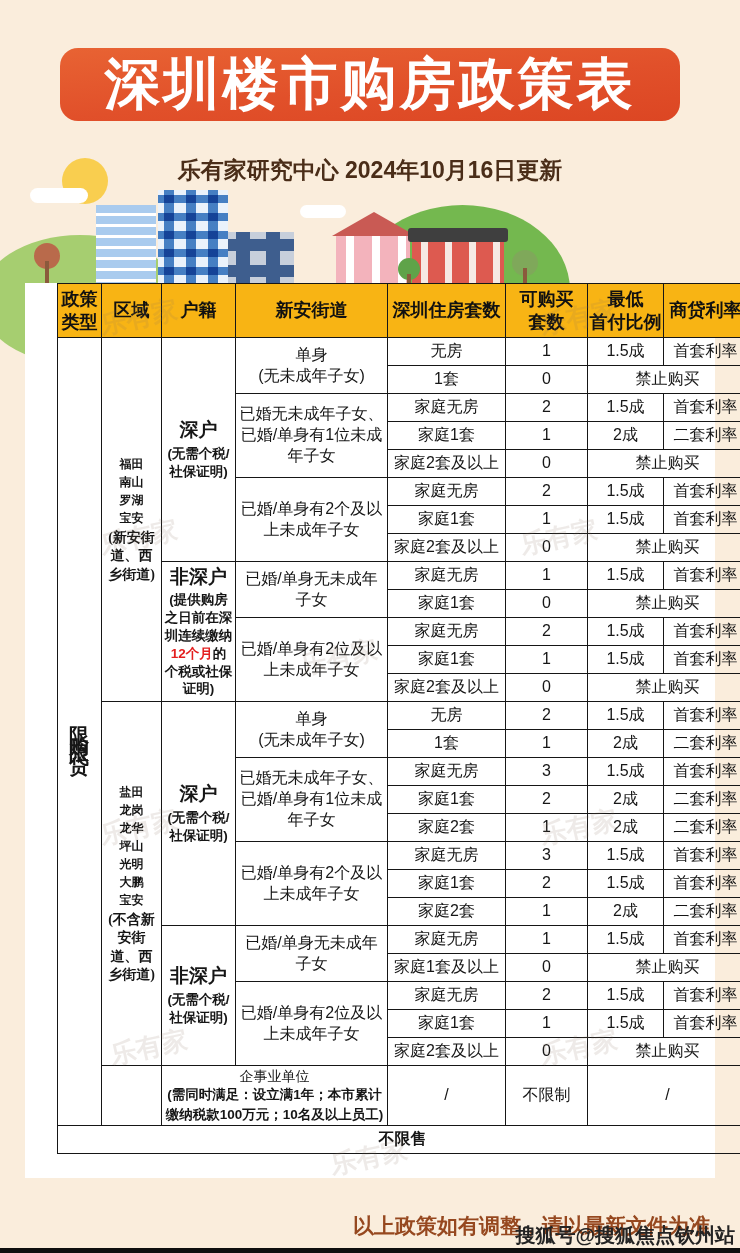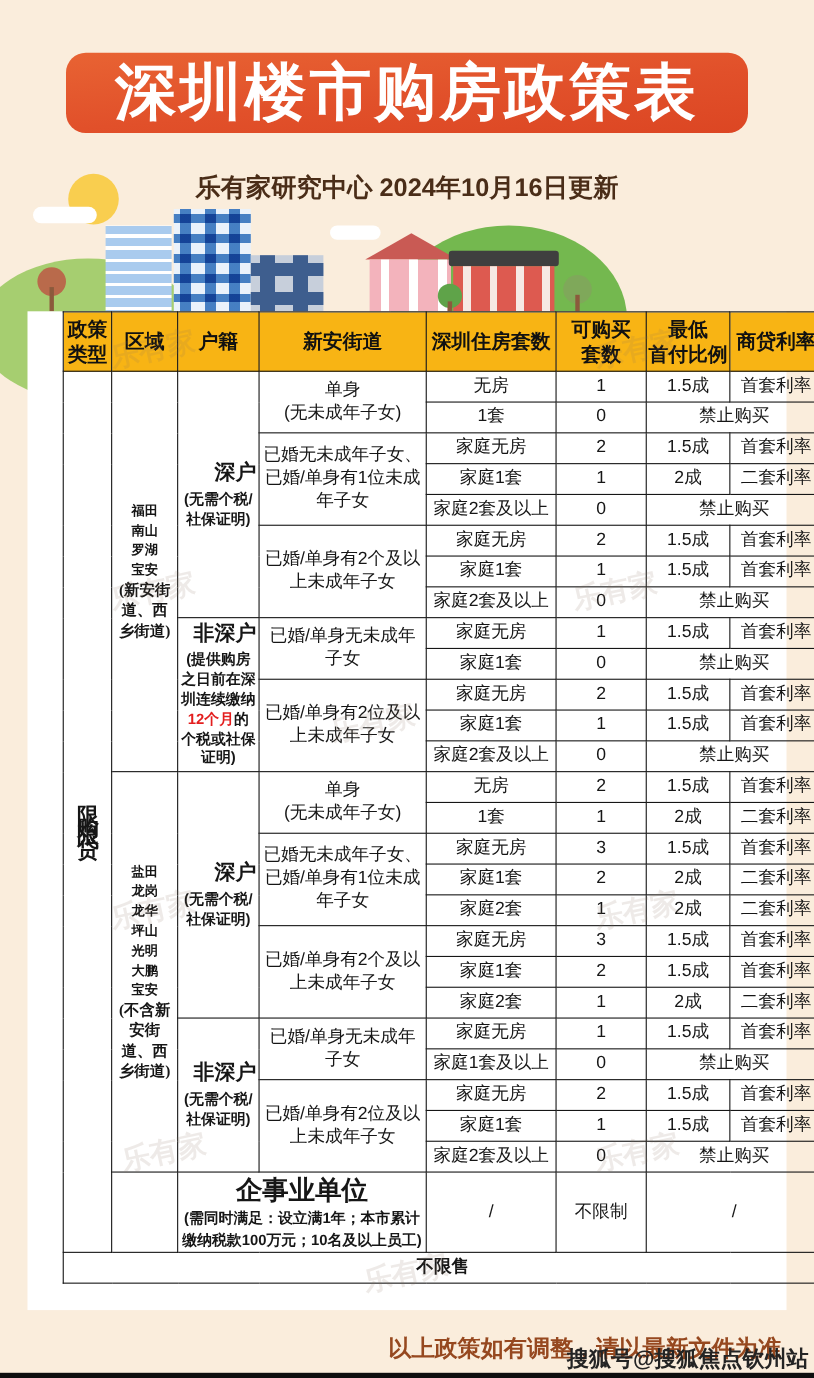--- a/index.html
+++ b/index.html
@@ -48,26 +48,26 @@
   
   .panel{position:absolute;left:25px;top:283px;width:690px;background:#ffffff;padding:0 0 24px 0;z-index:3;}
   table.tbl{border-collapse:collapse;width:690px;table-layout:fixed;margin-left:32px;}
   .tbl th,.tbl td{border:1.6px solid #161616;}
   .tbl th{background:#F8B414;color:#111111;font-size:18px;font-weight:800;line-height:1.25;padding:4px 0;height:40px;white-space:pre-line;}
   .tbl td{font-size:16px;color:#161616;text-align:center;vertical-align:middle;padding:1px 2px;height:25px;line-height:1.3;}
   .pre{white-space:pre-line;}
   .pol-inner{writing-mode:vertical-lr;text-orientation:upright;display:inline-block;font-weight:800;font-size:20px;letter-spacing:9px;}
   .regname{font-weight:800;font-size:12px;line-height:1.5;white-space:pre-line;}
   .regnote{font-weight:700;font-size:14px;line-height:1.3;margin-top:2px;font-family:Liberation Serif, serif;}
-  .hlabel{font-weight:800;font-size:19px;text-align:right;}
+  .hlabel{font-weight:800;font-size:19px;}
   .hnote{font-weight:700;font-size:13.5px;line-height:1.32;margin-top:2px;}
   .fam{font-size:16.5px;}
   .red{color:#E31E1E;}
   .nosale{color:#E31E1E;font-weight:800;font-size:20px;height:30px;}
-  .ent-label{font-weight:700;font-size:24px;}
+  .ent-label{font-weight:400;font-size:14px;}
   .ent-note{font-weight:700;font-size:13.5px;line-height:1.45;}
 
   
   .footer-note{position:absolute;top:1212px;right:30px;font-size:21px;font-weight:600;color:#96481F;z-index:7;text-align:right;}
   .sohu{position:absolute;right:5px;bottom:4px;font-size:20px;font-weight:800;color:#242424;z-index:8;}
   .bottombar{position:absolute;left:0;bottom:0;width:740px;height:5px;background:#0E0E0E;z-index:9;}
 </style>
 </head>
 <body>
 

